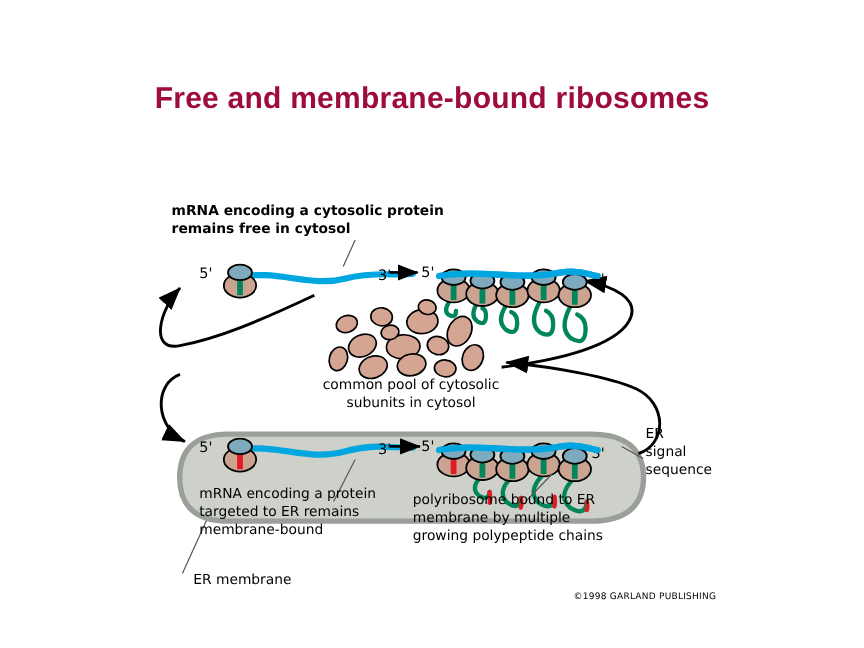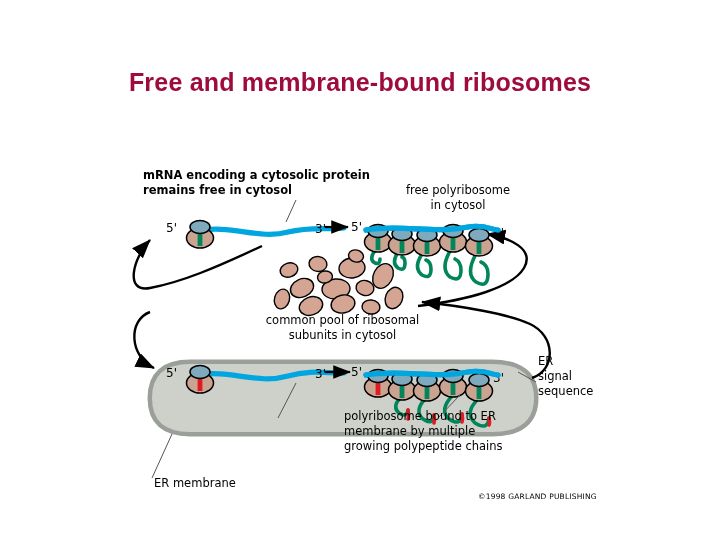--- a/index.html
+++ b/index.html
@@ -161,32 +161,33 @@
       <line x1="460" y1="395" x2="438" y2="418" stroke="#555" stroke-width="1"></line>
     </g>
 
     <line x1="536" y1="382" x2="518" y2="372" stroke="#555" stroke-width="1"></line>
     <line x1="152" y1="478" x2="172" y2="434" stroke="#555" stroke-width="1"></line>
   </svg>
 
   <div class="lbl" style="left:143px;top:168px;width:230px;font-weight:bold;">mRNA encoding a cytosolic protein
 remains free in cytosol</div>
 
-  <div class="lbl ctr" style="left:383px;top:183px;width:150px;">free polyribosome
-in cytosol</div>
 
-  <div class="lbl ctr" style="left:245px;top:313px;width:195px;">common pool of ribosomal
+  <div class="lbl ctr" style="left:245px;top:313px;width:195px;">common pool of cytosolic
 subunits in cytosol</div>
 
+  <div class="lbl" style="left:166px;top:404px;width:185px;">mRNA encoding a protein
+targeted to ER remains
+membrane-bound</div>
 
   <div class="lbl" style="left:344px;top:409px;width:180px;">polyribosome bound to ER
 membrane by multiple
 growing polypeptide chains</div>
 
   <div class="lbl" style="left:538px;top:354px;width:80px;">ER
 signal
 sequence</div>
 
-  <div class="lbl" style="left:154px;top:476px;width:120px;">ER membrane</div>
+  <div class="lbl" style="left:142px;top:476px;width:120px;text-align:center;">ER membrane</div>
 
   <div id="copyright">©1998 GARLAND PUBLISHING</div>
 
 </div>
 
 </body></html>

